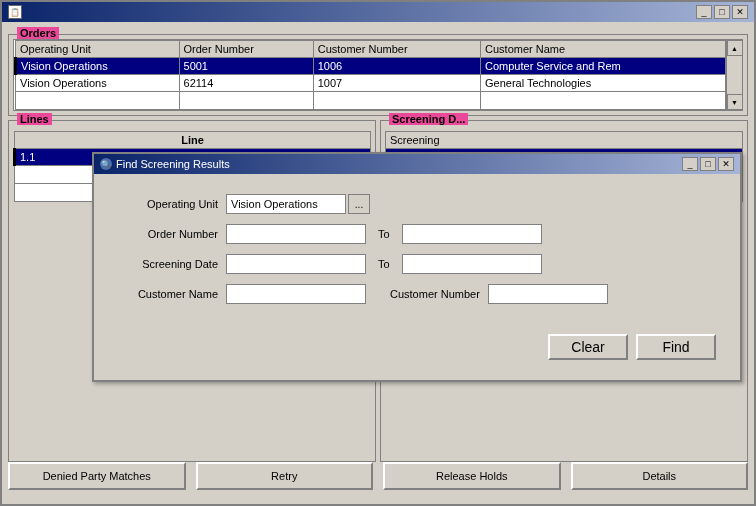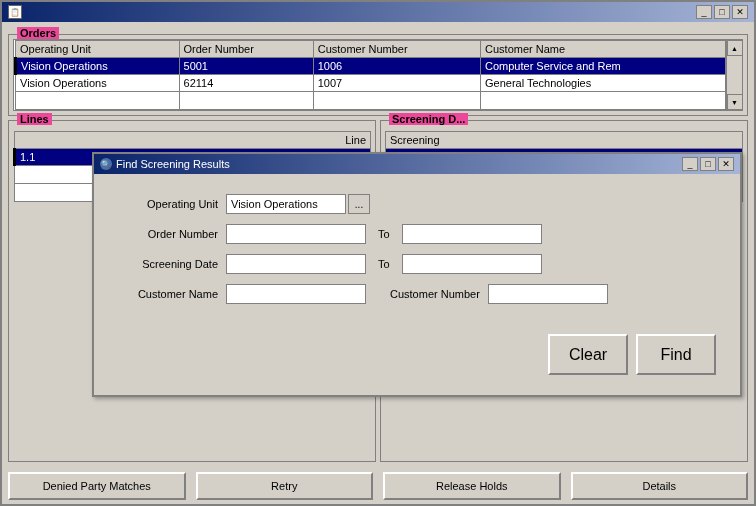--- a/index.html
+++ b/index.html
@@ -149,23 +149,23 @@
 
     .lines-table {
       width: 100%;
       border-collapse: collapse;
     }
 
     .lines-table th {
       background: #d4d0c8;
       border: 1px solid #808080;
       padding: 2px 4px;
-      text-align: right;
-      font-size: 11px;
-      font-weight: normal;
+      text-align: center;
+      font-size: 11px;
+      font-weight: bold;
       margin-left: 37px;
     }
 
     .lines-table td {
       border: 1px solid #808080;
       padding: 2px 4px;
       font-size: 11px;
       background: white;
     }
 
@@ -363,26 +363,26 @@
     .dialog-buttons {
       display: flex;
       justify-content: flex-end;
       gap: 8px;
       margin-top: 20px;
       padding-top: 10px;
     }
 
     .dialog-action-btn {
       width: 80px;
-      height: 41px;
+      height: 26px;
       background: #d4d0c8;
       border: 2px solid;
       border-color: #ffffff #808080 #808080 #ffffff;
       cursor: pointer;
-      font-size: 16px;
+      font-size: 14px;
       display: flex;
       align-items: center;
       justify-content: center;
     }
 
     .top-section {
       flex: 0 0 auto;
     }
 
     .lines-group {
@@ -497,21 +497,21 @@
               </tr>
             <tr class="empty-rows">
                 <td style="height:18px;"></td>
               </tr>
           </tbody>
         </table>
       </div>
     </div>
   </div>
 
-  <div class="bottom-buttons" style="position: absolute; bottom: 0; left: 0; right: 0; padding: 4px 6px; display: flex; gap: 10px;">
+  <div class="bottom-buttons" style="position: absolute; bottom: 10px; left: 0; right: 0; padding: 4px 6px; display: flex; gap: 10px;">
     <button class="bottom-btn">Denied Party Matches</button>
     <button class="bottom-btn">Retry</button>
     <button class="bottom-btn">Release Holds</button>
     <button class="bottom-btn">Details</button>
   </div>
 
   <div class="dialog-overlay">
     <div class="dialog">
 
       <div class="dialog-title-bar">

